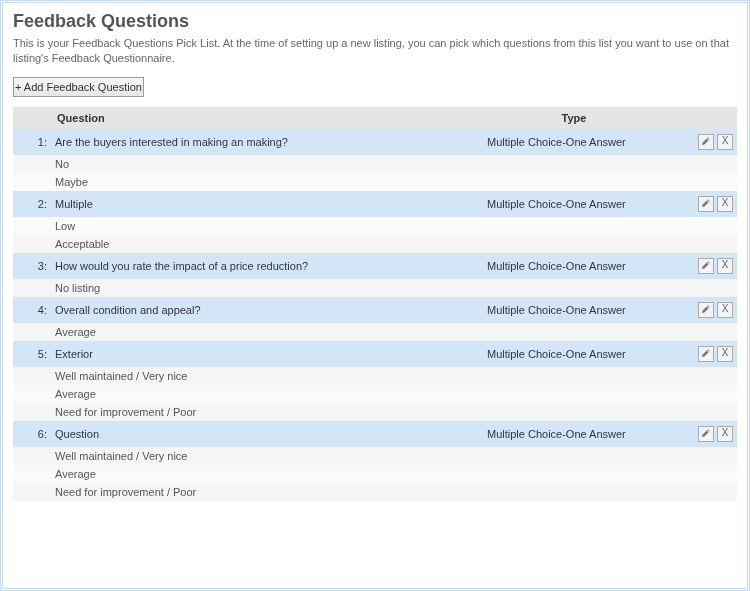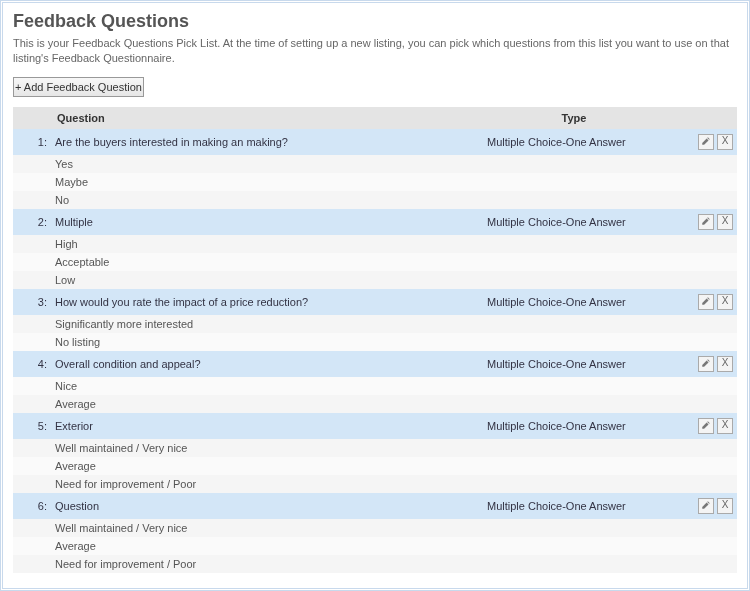--- a/index.html
+++ b/index.html
@@ -42,98 +42,74 @@
         <td class="col-num">1:</td>
         <td class="col-q">Are the buyers interested in making an making?</td>
         <td class="col-type">Multiple Choice-One Answer</td>
         <td class="col-act"><span class="icon-btn"><svg viewBox="0 0 16 16">
               <path fill="#777" d="M2 11l7-7 3 3-7 7H2v-3z"></path>
               <path fill="#777" d="M10 3l1-1 3 3-1 1z"></path>
             </svg></span><span class="icon-btn">X</span></td>
       </tr>
       <tr class="ans-row">
         <td class="col-num"></td>
-        <td class="col-q ans-indent">Yes</td>
+        <td class="col-q ans-indent">No</td>
         <td class="col-type"></td>
         <td class="col-act"></td>
       </tr>
       <tr class="ans-row">
         <td class="col-num"></td>
         <td class="col-q ans-indent">Maybe</td>
-        <td class="col-type"></td>
-        <td class="col-act"></td>
-      </tr>
-      <tr class="ans-row">
-        <td class="col-num"></td>
-        <td class="col-q ans-indent">No</td>
         <td class="col-type"></td>
         <td class="col-act"></td>
       </tr>
       <tr class="q-row">
         <td class="col-num">2:</td>
         <td class="col-q">Multiple</td>
         <td class="col-type">Multiple Choice-One Answer</td>
         <td class="col-act"><span class="icon-btn"><svg viewBox="0 0 16 16">
               <path fill="#777" d="M2 11l7-7 3 3-7 7H2v-3z"></path>
               <path fill="#777" d="M10 3l1-1 3 3-1 1z"></path>
             </svg></span><span class="icon-btn">X</span></td>
       </tr>
       <tr class="ans-row">
         <td class="col-num"></td>
-        <td class="col-q ans-indent">High</td>
+        <td class="col-q ans-indent">Low</td>
         <td class="col-type"></td>
         <td class="col-act"></td>
       </tr>
       <tr class="ans-row">
         <td class="col-num"></td>
         <td class="col-q ans-indent">Acceptable</td>
-        <td class="col-type"></td>
-        <td class="col-act"></td>
-      </tr>
-      <tr class="ans-row">
-        <td class="col-num"></td>
-        <td class="col-q ans-indent">Low</td>
         <td class="col-type"></td>
         <td class="col-act"></td>
       </tr>
       <tr class="q-row">
         <td class="col-num">3:</td>
         <td class="col-q">How would you rate the impact of a price reduction?</td>
         <td class="col-type">Multiple Choice-One Answer</td>
         <td class="col-act"><span class="icon-btn"><svg viewBox="0 0 16 16">
               <path fill="#777" d="M2 11l7-7 3 3-7 7H2v-3z"></path>
               <path fill="#777" d="M10 3l1-1 3 3-1 1z"></path>
             </svg></span><span class="icon-btn">X</span></td>
-      </tr>
-      <tr class="ans-row">
-        <td class="col-num"></td>
-        <td class="col-q ans-indent">Significantly more interested</td>
-        <td class="col-type"></td>
-        <td class="col-act"></td>
       </tr>
       <tr class="ans-row">
         <td class="col-num"></td>
         <td class="col-q ans-indent">No listing</td>
         <td class="col-type"></td>
         <td class="col-act"></td>
       </tr>
       <tr class="q-row">
         <td class="col-num">4:</td>
         <td class="col-q">Overall condition and appeal?</td>
         <td class="col-type">Multiple Choice-One Answer</td>
         <td class="col-act"><span class="icon-btn"><svg viewBox="0 0 16 16">
               <path fill="#777" d="M2 11l7-7 3 3-7 7H2v-3z"></path>
               <path fill="#777" d="M10 3l1-1 3 3-1 1z"></path>
             </svg></span><span class="icon-btn">X</span></td>
-      </tr>
-      <tr class="ans-row">
-        <td class="col-num"></td>
-        <td class="col-q ans-indent">Nice</td>
-        <td class="col-type"></td>
-        <td class="col-act"></td>
       </tr>
       <tr class="ans-row">
         <td class="col-num"></td>
         <td class="col-q ans-indent">Average</td>
         <td class="col-type"></td>
         <td class="col-act"></td>
       </tr>
       <tr class="q-row">
         <td class="col-num">5:</td>
         <td class="col-q">Exterior</td>

